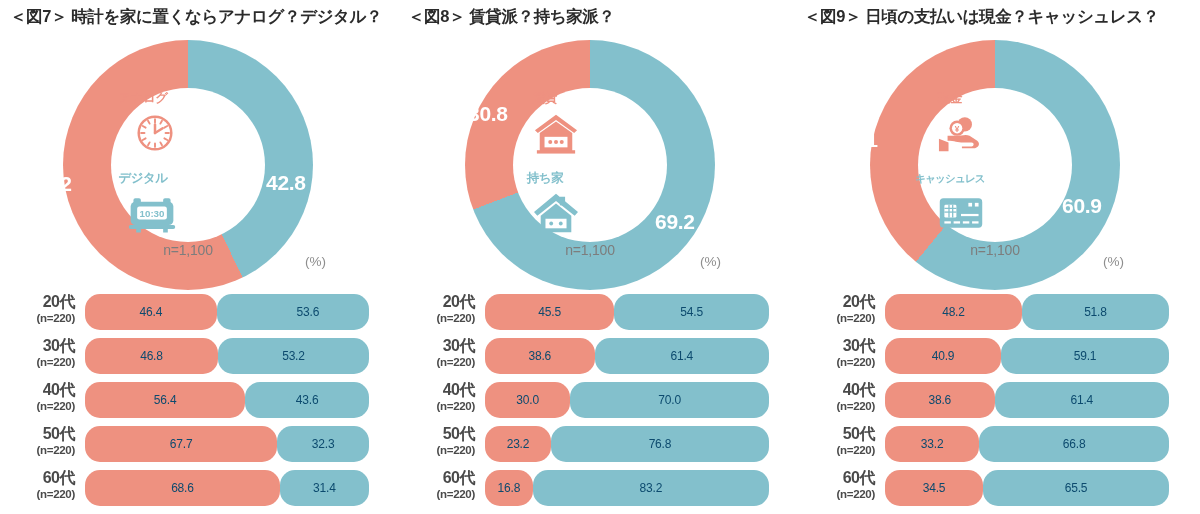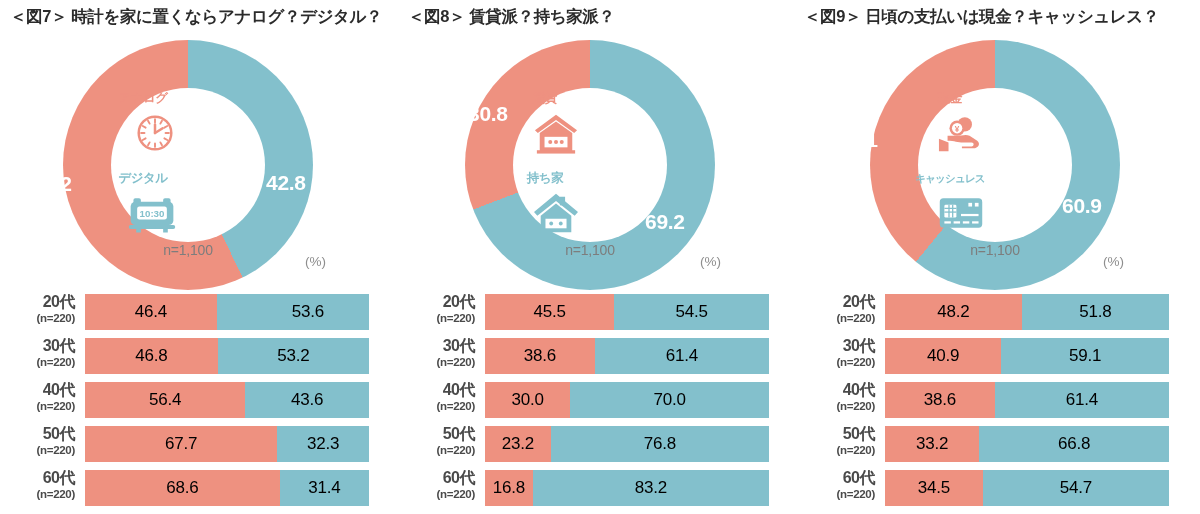--- a/index.html
+++ b/index.html
@@ -78,21 +78,21 @@
     text-align: right; padding-right: 5px; color: #4a4a4a;
   }
   .bar-label .age { font-size: 16px; font-weight: 700; line-height: 19px; display:block; letter-spacing:-0.5px; }
   .bar-label .n  { font-size: 11.5px; font-weight: 700; line-height: 14px; display:block; letter-spacing:-0.3px; }
   .bar-track {
     position: absolute; left: 85px; top: 2px; width: 284px; height: 36px;
     display: flex;
   }
   .seg {
     height: 100%; display: flex; align-items: center; justify-content: center;
-    color: #000000; font-size: 17px; letter-spacing: -0.2px;
+    color: #0c4a6e; font-size: 12px; letter-spacing: -0.2px; border-radius: 15px;
   }
   .seg.a { background: #ee9180; }
   .seg.b { background: #83c0cc; }
 
   .p2 .bar-label, .p3 .bar-label { width: 80px; }
   .p2 .bar-track { left: 85px; width: 284px; }
   .p3 .bar-track { left: 85px; width: 284px; }
 </style>
 </head>
 <body>
@@ -213,21 +213,21 @@
 
   <div class="panel p2">
     <div class="title">＜図8＞ 賃貸派？持ち家派？</div>
 
     <div class="donut-wrap">
       <div class="donut" id="donut1" style="background: conic-gradient(rgb(131, 192, 204) 0deg, rgb(131, 192, 204) 249.12deg, rgb(238, 145, 128) 249.12deg, rgb(238, 145, 128) 360deg);">
         <div class="donut-hole"></div>
       </div>
 
       <div class="pct" id="pctL1" style="left:68px; top:70px;">30.8</div>
-      <div class="pct" id="pctR1" style="left:245px; top:178px;">69.2</div>
+      <div class="pct" id="pctR1" style="left:255px; top:178px;">69.2</div>
       <div class="unit" style="left:300px; top:222px;">(%)</div>
 
       <div class="center" style="left:190px;">
         <div class="legend-row">
           <div class="legend-col">
             <div class="legend-label a">賃貸</div>
             <div class="legend-icon">
               <svg width="48" height="44" viewBox="0 0 50 46">
                 <path d="M25 4 L47 20 L44 23 L25 9.5 L6 23 L3 20 Z" fill="#ee9180"></path>
                 <path d="M25 11 L42 23 L42 42 L8 42 L8 23 Z" fill="#ee9180"></path>
@@ -406,19 +406,19 @@
           <div class="seg b" style="width: 66.8%;">66.8</div>
         </div>
       </div>
       <div class="bar-row">
         <div class="bar-label">
           <span class="age">60代</span>
           <span class="n">(n=220)</span>
         </div>
         <div class="bar-track">
           <div class="seg a" style="width: 34.5%;">34.5</div>
-          <div class="seg b" style="width: 65.5%;">54.7</div>
+          <div class="seg b" style="width: 65.5%;">65.5</div>
         </div>
       </div>
     </div>
   </div>
 
 </div>
 
 </body></html>

